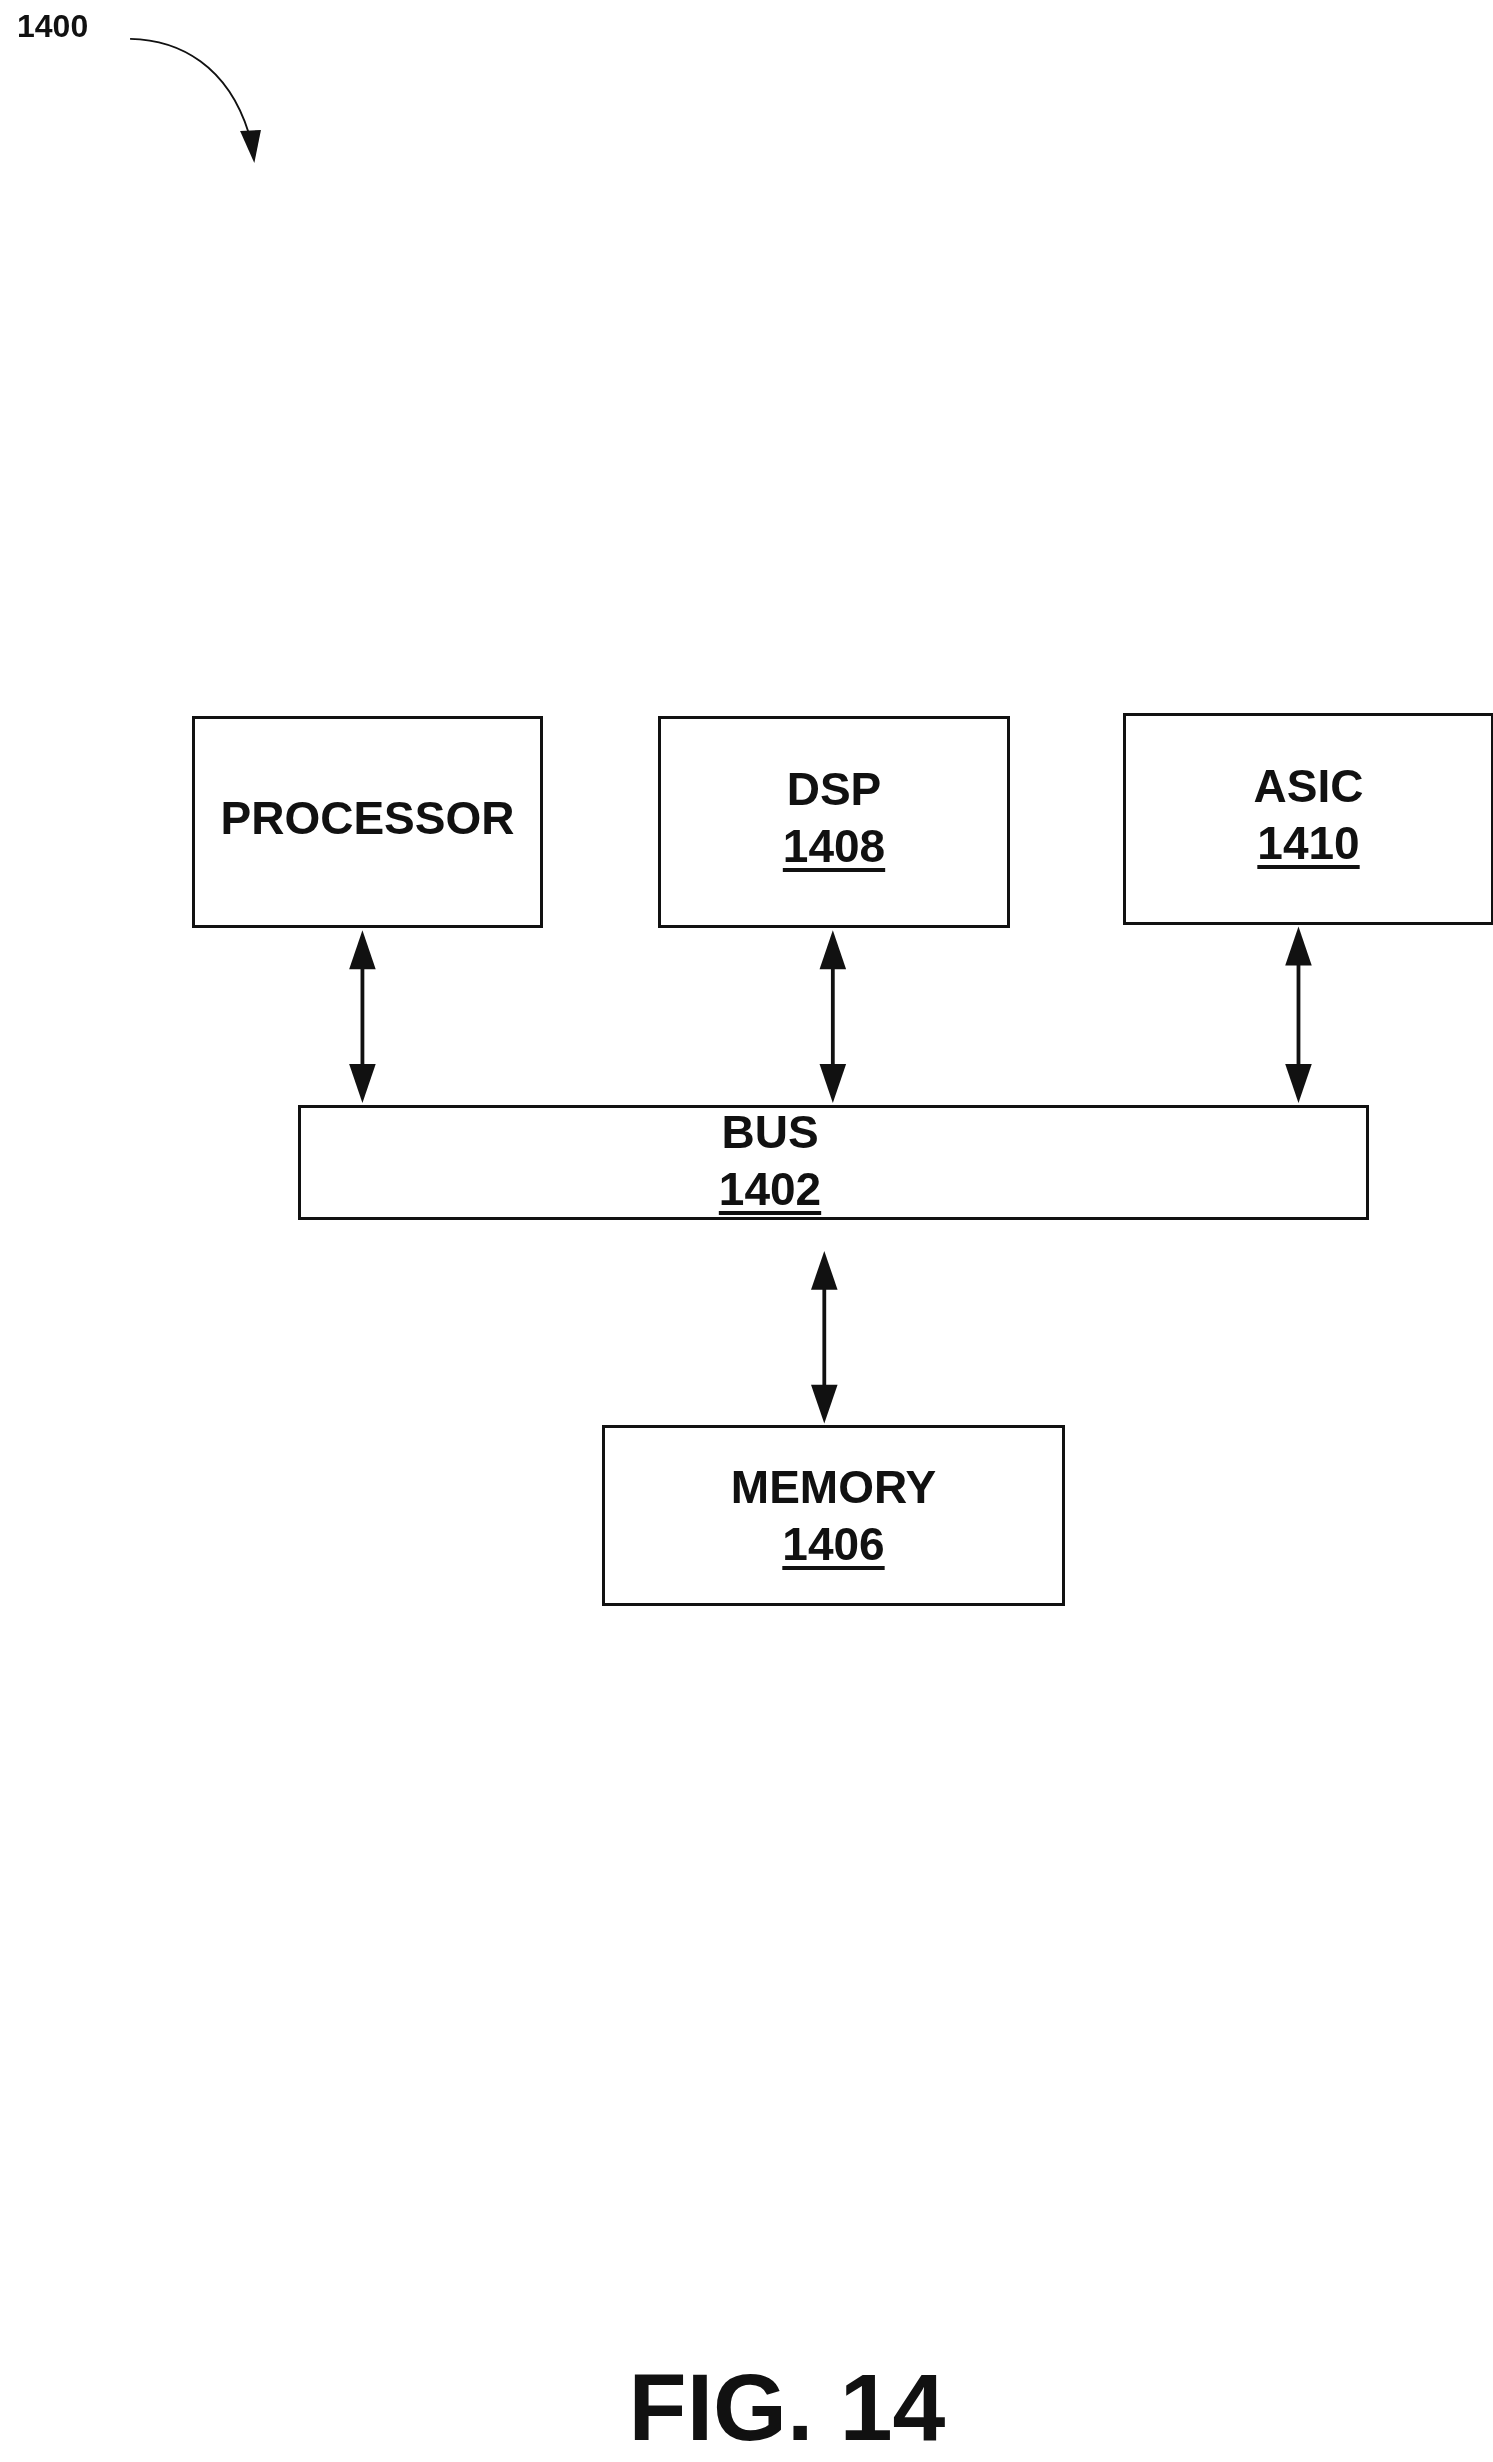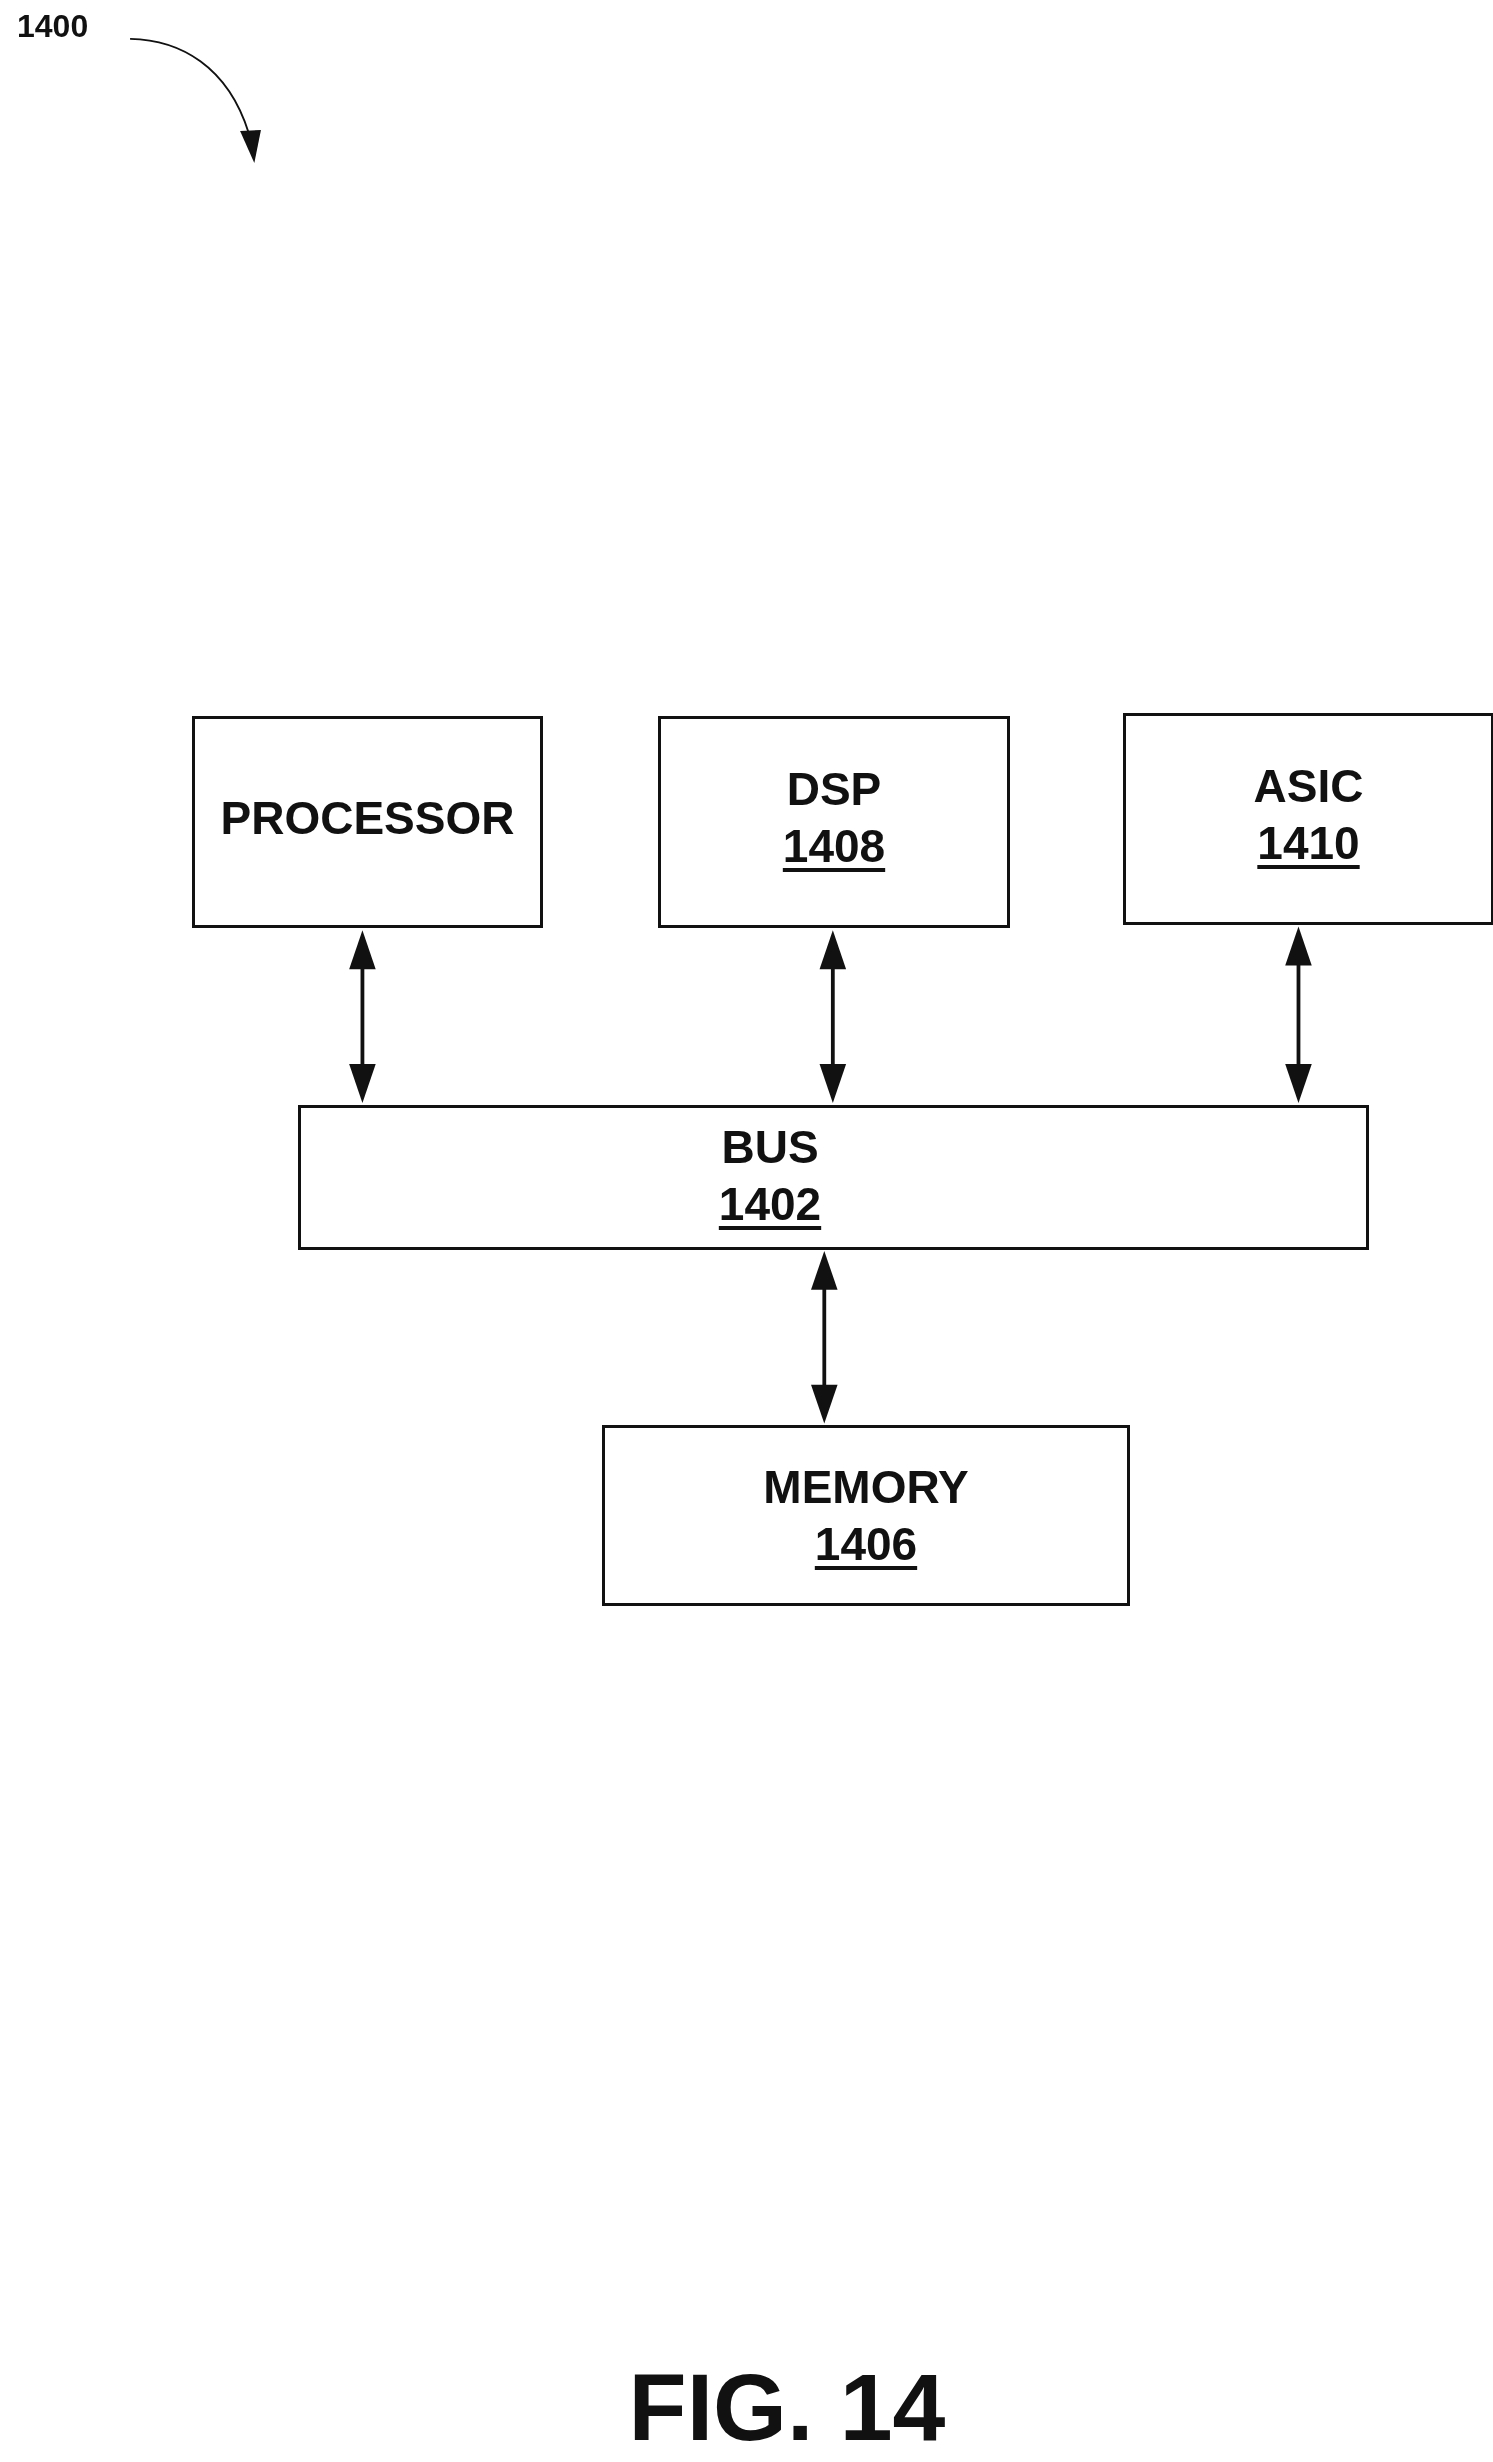--- a/index.html
+++ b/index.html
@@ -44,22 +44,22 @@
       font-size: 46px;
       font-weight: bold;
       line-height: 57px;
       text-decoration: underline;
       text-decoration-thickness: 3.8px;
       text-underline-offset: 5.7px;
     }
     #processor { left: 192px; top: 716px; width: 351px; height: 212px; }
     #dsp       { left: 658px; top: 716px; width: 352px; height: 212px; }
     #asic      { left: 1123px; top: 713px; width: 371px; height: 212px; }
-    #bus       { left: 298px; top: 1105px; width: 1071px; height: 145px; }
-    #memory    { left: 602px; top: 1425px; width: 528px; height: 181px; }
+    #bus       { left: 298px; top: 1105px; width: 1071px; height: 115px; }
+    #memory    { left: 602px; top: 1425px; width: 463px; height: 181px; }
 
     #processor .inner, #dsp .inner, #asic .inner { margin-top: -7.6px; }
     #bus .inner { margin-top: -3.8px; }
 
     .fig-caption {
       position: absolute;
       left: 0;
       width: 1494px;
       top: 2360px;
       text-align: center;

